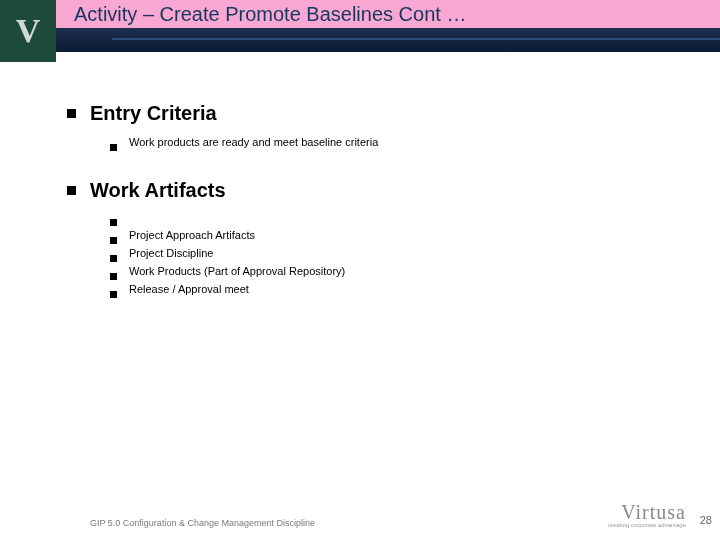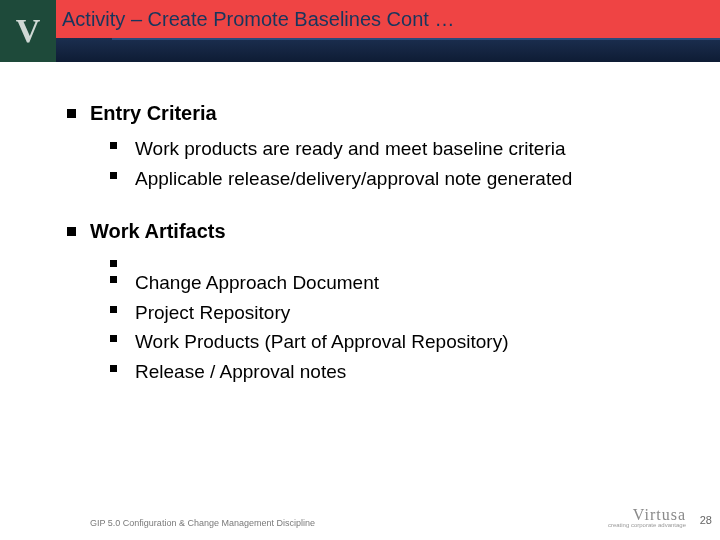--- a/index.html
+++ b/index.html
@@ -29,24 +29,24 @@
     font-size: 34px;
     color: #cfd8d4;
     font-weight: bold;
     line-height: 1;
   }
   .title-zone {
     position: absolute;
     left: 56px; right: 0; top: 0; height: 62px;
   }
   .title-top {
-    height: 38px;
-    background: #ef4444;
+    height: 28px;
+    background: #f9a8d4;
     display: flex; align-items: center;
-    padding-left: 6px;
+    padding-left: 18px;
   }
   .title-top h1 {
     font-size: 20px;
     font-weight: normal;
     color: #17365d;
     font-family: "Trebuchet MS", Verdana, sans-serif;
   }
   .title-bottom {
     height: 24px;
     background: linear-gradient(#1b2e4f, #0e1c34);
@@ -73,25 +73,24 @@
     width: 9px; height: 9px;
     background: #000;
     margin-right: 14px;
     margin-left: -23px;
   }
   ul.items {
     list-style: none;
     padding-left: 20px;
   }
   ul.items li {
-    display: flex; align-items: flex-start;
-    font-size: 19px;
+    display: flex; align-items: flex-end;
+    font-size: 11px;
     line-height: 1.45;
     margin-bottom: 2px;
-    gap: 6px;
   }
   ul.items li .bullet {
     width: 7px; height: 7px;
     background: #000;
     margin-right: 12px;
     margin-top: 7px;
     flex-shrink: 0;
   }
   .footer {
     position: absolute;
@@ -105,21 +104,21 @@
     font-size: 9px;
     color: #7a7a7a;
   }
   .footer-logo {
     position: absolute;
     right: 34px; bottom: 0;
     text-align: right;
   }
   .footer-logo .brand {
     font-family: Georgia, serif;
-    font-size: 16px;
+    font-size: 20px;
     color: #8a8a8a;
     letter-spacing: 1px;
   }
   .footer-logo .tag {
     font-size: 6px;
     color: #9a9a9a;
     display: block;
     margin-top: -2px;
   }
   .page-num {
@@ -150,51 +149,47 @@
   <div class="section">
     <div class="sec-head">
       <span class="bullet"></span>
       <span>Entry Criteria</span>
     </div>
     <ul class="items">
       <li>
         <span class="bullet"></span>
         <span>Work products are ready and meet baseline criteria</span>
       </li>
-      <li>
-        <span class="bullet"></span>
-        <span>Applicable release/delivery/approval note generated</span>
-      </li>
     </ul>
   </div>
 
   <div class="section">
     <div class="sec-head">
       <span class="bullet"></span>
       <span>Work Artifacts</span>
     </div>
     <ul class="items">
       <li>
         <span class="bullet"></span>
       </li>
       <li>
         <span class="bullet"></span>
-        <span>Change Approach Document</span>
-      </li>
-      <li>
-        <span class="bullet"></span>
-        <span>Project Repository</span>
+        <span>Project Approach Artifacts</span>
+      </li>
+      <li>
+        <span class="bullet"></span>
+        <span>Project Discipline</span>
       </li>
       <li>
         <span class="bullet"></span>
         <span>Work Products (Part of Approval Repository)</span>
       </li>
       <li>
         <span class="bullet"></span>
-        <span>Release / Approval notes</span>
+        <span>Release / Approval meet</span>
       </li>
     </ul>
   </div>
 
 </div>
 
 <div class="footer">
   <div class="footer-text">GIP 5.0 Configuration &amp; Change Management Discipline</div>
   <div class="footer-logo">
     <span class="brand">Virtusa</span>

